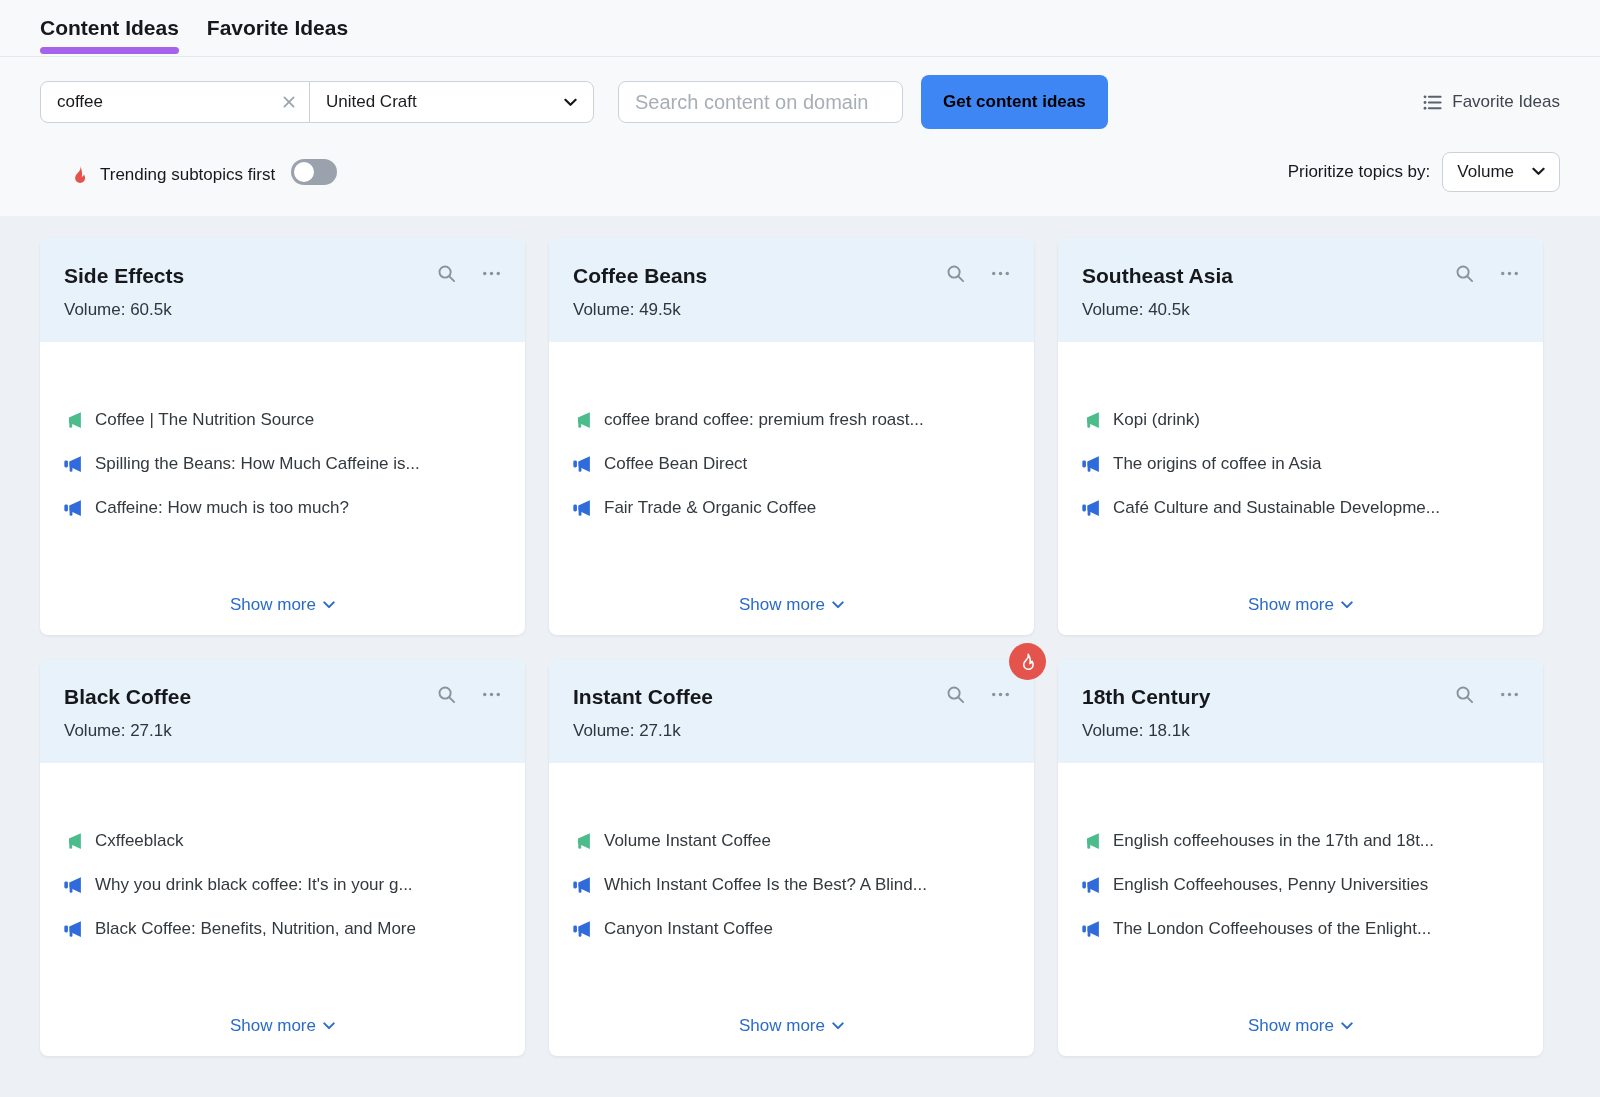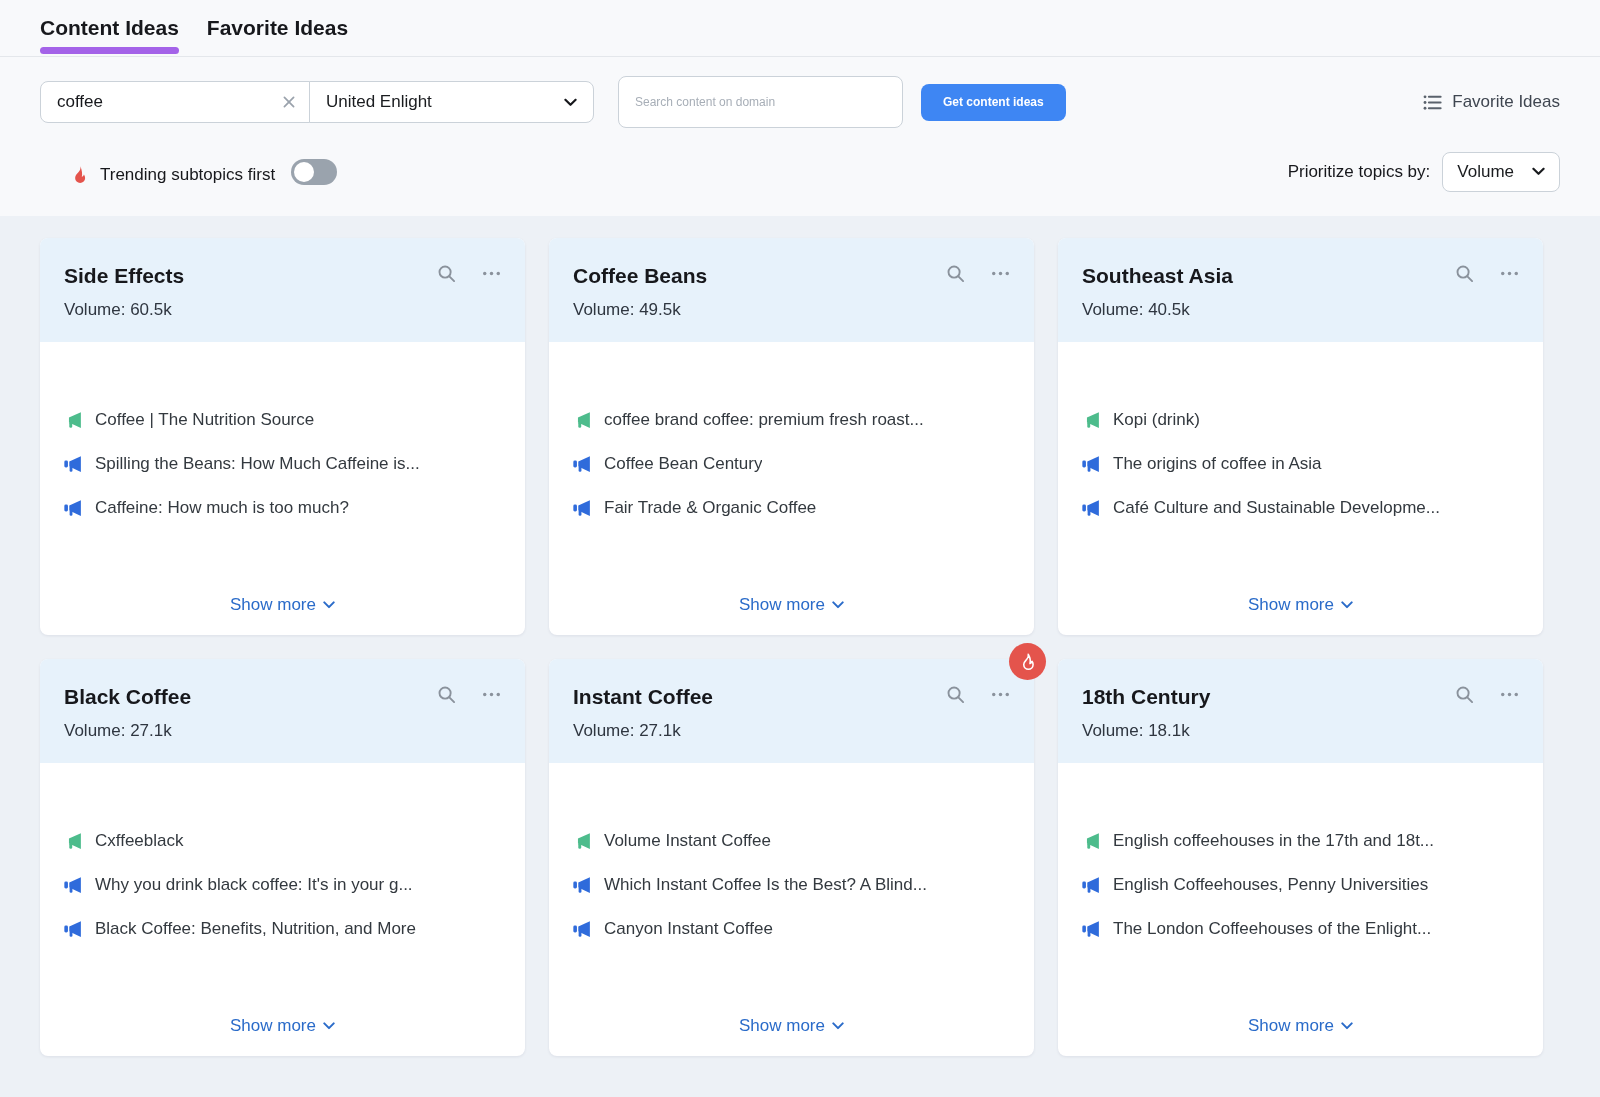--- a/index.html
+++ b/index.html
@@ -21,23 +21,23 @@
   .tab .underline { position:absolute; left:0; right:0; bottom:2px; height:7px; border-radius:4px; background:#A463E8; display:none; }
   .tab.active .underline { display:block; }
 
   
   .search-row { display:flex; align-items:center; padding:0 40px; margin-top:24px; height:42px; }
   .kw-wrap { display:flex; align-items:center; width:270px; height:42px; background:#fff; border:1px solid #CBD2D9; border-radius:8px 0 0 8px; padding:0 12px 0 16px; }
   .kw-wrap input { border:none; outline:none; flex:1; font-family:inherit; font-size:17px; color:#17181C; background:transparent; min-width:0; }
   .clear-x { color:#9AA2AC; width:16px; height:16px; cursor:pointer; flex:none; }
   .country { display:flex; align-items:center; justify-content:space-between; width:285px; height:42px; background:#fff; border:1px solid #CBD2D9; margin-left:-1px; border-radius:0 8px 8px 0; padding:0 16px; font-size:17px; cursor:pointer; }
   .country .chev { color:#17181C; }
-  .domain-input { margin-left:24px; width:285px; height:52px; background:#fff; border:1px solid #CBD2D9; border-radius:8px; padding:0 16px; font-family:inherit; font-size:12px; color:#17181C; outline:none; }
+  .domain-input { margin-left:24px; width:285px; height:42px; background:#fff; border:1px solid #CBD2D9; border-radius:8px; padding:0 16px; font-family:inherit; font-size:20px; color:#17181C; outline:none; }
   .domain-input::placeholder { color:#A7AEB7; }
-  .cta { margin-left:18px; height:37px; padding:0 22px; background:#3E86F3; color:#ffffff; border:none; border-radius:8px; font-family:inherit; font-size:12px; font-weight:700; cursor:pointer; }
+  .cta { margin-left:18px; height:54px; padding:0 22px; background:#3E86F3; color:#000000; border:none; border-radius:8px; font-family:inherit; font-size:17px; font-weight:700; cursor:pointer; }
   .fav-link { margin-left:auto; display:flex; align-items:center; gap:10px; color:#3F4650; font-size:17px; font-weight:400; cursor:pointer; }
   .fav-link .ic { color:#5A626C; }
 
   
   .toolbar { display:flex; align-items:center; padding:0 40px; margin-top:28px; height:41px; }
   .seg { display:flex; }
   .seg-btn { display:flex; align-items:center; gap:9px; height:41px; padding:0 18px; background:#fff; border:1px solid #C9CFD6; margin-left:-1px; font-size:17px; color:#17181C; cursor:pointer; position:relative; }
   .seg-btn:first-child { border-radius:8px 0 0 8px; margin-left:0; }
   .seg-btn:last-child { border-radius:0 8px 8px 0; }
   .seg-btn .ic { color:#6E7681; }
@@ -158,21 +158,21 @@
   </div>
 
   <div class="search-row">
     <div class="kw-wrap">
       <input type="text" value="coffee" style="">
       <svg class="clear-x">
           <use href="#i-x"></use>
         </svg>
     </div>
     <div class="country">
-      <span>United Enlight</span>
+      <span>United Craft</span>
       <svg class="chev" width="13" height="9" viewBox="0 0 12 8">
           <use href="#i-chevron"></use>
         </svg>
     </div>
     <input class="domain-input" type="text" placeholder="Search content on domain" style="">
     <button class="cta">Get content ideas</button>
     <div class="fav-link">
       <svg class="ic" width="19" height="19" viewBox="0 0 16 16">
           <use href="#i-list"></use>
         </svg>
@@ -268,21 +268,21 @@
       <div class="idea">
         <svg class="mega green" width="18" height="18" viewBox="0 0 16 16">
             <use href="#i-mega-solid"></use>
           </svg>
         <span class="idea-text">coffee brand coffee: premium fresh roast...</span>
       </div>
       <div class="idea">
         <svg class="mega blue" width="18" height="18" viewBox="0 0 16 16">
             <use href="#i-mega"></use>
           </svg>
-        <span class="idea-text">Coffee Bean Century</span>
+        <span class="idea-text">Coffee Bean Direct</span>
       </div>
       <div class="idea">
         <svg class="mega blue" width="18" height="18" viewBox="0 0 16 16">
             <use href="#i-mega"></use>
           </svg>
         <span class="idea-text">Fair Trade &amp; Organic Coffee</span>
       </div>
       <div class="show-more">
         <span>Show more</span>
         <svg class="chev" width="12" height="8" viewBox="0 0 12 8">

